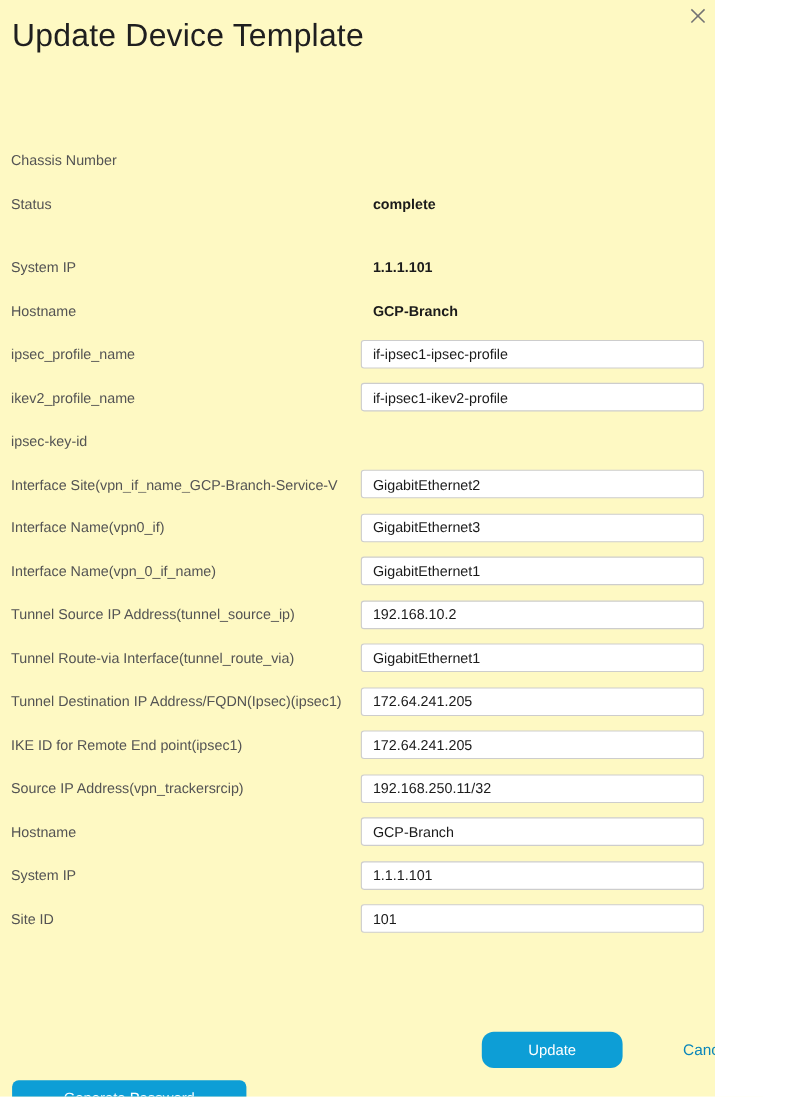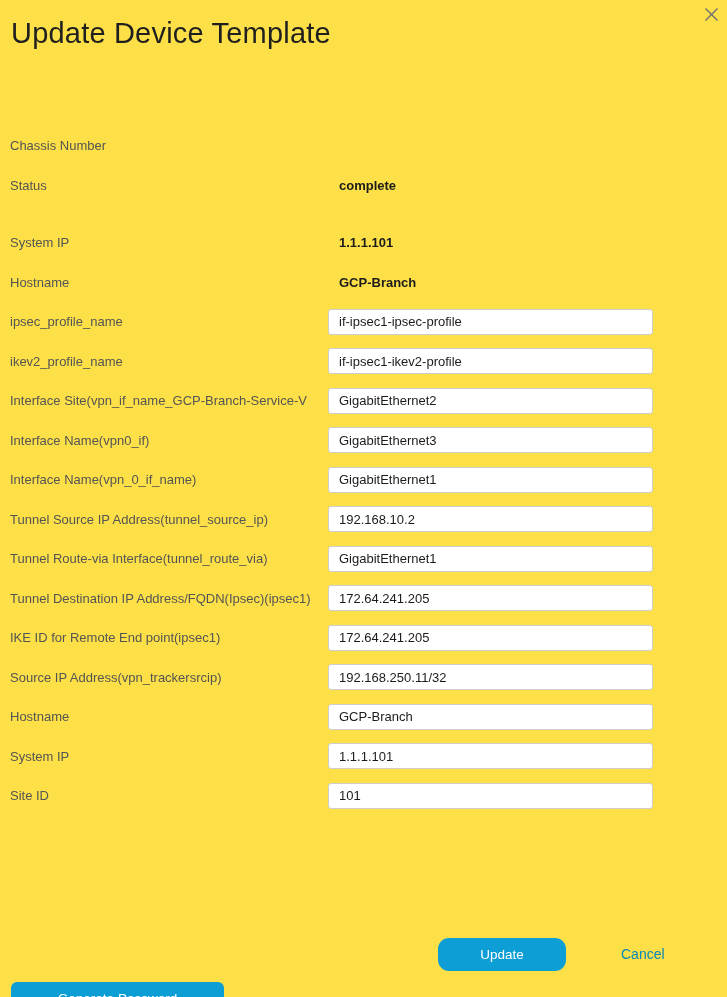--- a/index.html
+++ b/index.html
@@ -3,23 +3,23 @@
 <meta charset="utf-8">
 <style>
   html, body {
     margin: 0;
     padding: 0;
     background: #ffffff;
     font-family: "Liberation Sans", sans-serif;
   }
   .dialog {
     position: relative;
-    width: 727px;
+    width: 650px;
     height: 997px;
-    background: #fde047;
+    background: #fef9c3;
     overflow: hidden;
   }
   .dialog-title {
     position: absolute;
     top: 17px;
     left: 11px;
     margin: 0;
     font-size: 29px;
     font-weight: 400;
     letter-spacing: 0.2px;
@@ -162,20 +162,24 @@
   <div class="row">
     <div class="row-label">ipsec_profile_name</div>
     <input class="row-input" type="text" value="if-ipsec1-ipsec-profile" style="">
   </div>
 
   <div class="row">
     <div class="row-label">ikev2_profile_name</div>
     <input class="row-input" type="text" value="if-ipsec1-ikev2-profile" style="">
   </div>
 
+  <div class="row">
+    <div class="row-label">ipsec-key-id</div>
+    <div class="row-value"></div>
+  </div>
 
   <div class="row">
     <div class="row-label">Interface Site(vpn_if_name_GCP-Branch-Service-V</div>
     <input class="row-input" type="text" value="GigabitEthernet2" style="">
   </div>
 
   <div class="row">
     <div class="row-label">Interface Name(vpn0_if)</div>
     <input class="row-input" type="text" value="GigabitEthernet3" style="">
   </div>

